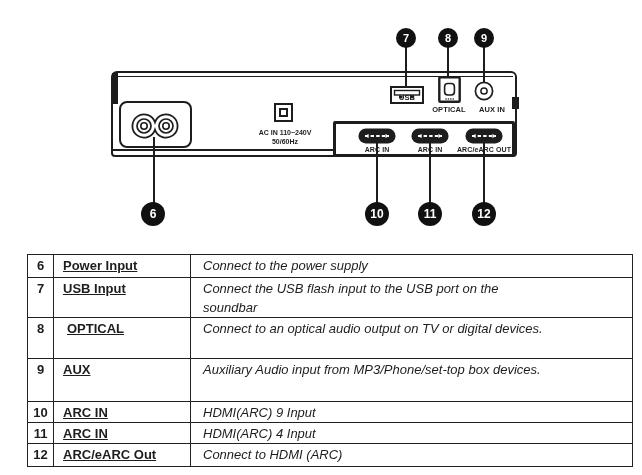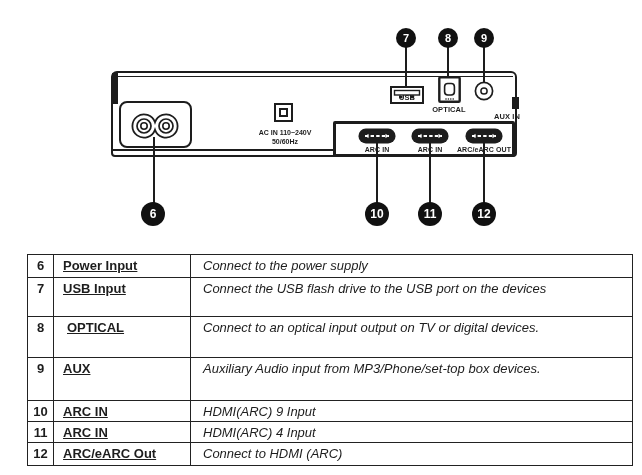--- a/index.html
+++ b/index.html
@@ -106,21 +106,21 @@
       <circle cx="10.4" cy="23" r="0.8" fill="#1d1d1d"></circle>
       <circle cx="12.8" cy="23" r="0.8" fill="#1d1d1d"></circle>
       <circle cx="15.2" cy="23" r="0.8" fill="#1d1d1d"></circle>
     </svg>
     <div class="abs port-label" style="left:414px; top:105px; width:70px;">OPTICAL</div>
 
     <svg class="abs port" style="left:473px; top:80px;" width="22" height="22" viewBox="0 0 22 22">
       <circle cx="11" cy="11" r="8.6" fill="#fff" stroke="#1d1d1d" stroke-width="1.7"></circle>
       <circle cx="11" cy="11" r="3.1" fill="none" stroke="#1d1d1d" stroke-width="1.5"></circle>
     </svg>
-    <div class="abs port-label" style="left:472px; top:105px; width:70px;margin-top:7px;">AUX IN</div>
+    <div class="abs port-label" style="left:457px; top:105px; width:70px;">AUX IN</div>
 
     <div class="abs hdmi-panel"></div>
 
     <svg class="abs port" style="left:358px; top:128px;" width="38" height="16" viewBox="0 0 38 16">
       <rect x="0.5" y="0.5" width="37" height="15" rx="7.3" fill="#1d1d1d"></rect>
       <line x1="7" y1="8" x2="31" y2="8" stroke="#fff" stroke-width="2.2" stroke-dasharray="3.4 2.2"></line>
       <path d="M7.5 8 L10.5 5.8 L10.5 10.2 Z" fill="#fff"></path>
       <path d="M30.5 8 L27.5 5.8 L27.5 10.2 Z" fill="#fff"></path>
     </svg>
     <svg class="abs port" style="left:411px; top:128px;" width="38" height="16" viewBox="0 0 38 16">
@@ -163,28 +163,28 @@
       <td class="num">6</td>
       <td class="name">Power Input</td>
       <td class="desc">
             <div class="desc-inner">Connect to the power supply</div>
           </td>
     </tr>
     <tr style="height:39px;">
       <td class="num">7</td>
       <td class="name">USB Input</td>
       <td class="desc">
-            <div class="desc-inner">Connect the USB flash drive to the USB port on the devices</div>
+            <div class="desc-inner">Connect the USB flash input to the USB port on the soundbar</div>
           </td>
     </tr>
     <tr style="height:41px;">
       <td class="num">8</td>
       <td class="name">OPTICAL</td>
       <td class="desc">
-            <div class="desc-inner">Connect to an optical input output on TV or digital devices.</div>
+            <div class="desc-inner">Connect to an optical audio output on TV or digital devices.</div>
           </td>
     </tr>
     <tr style="height:43px;">
       <td class="num">9</td>
       <td class="name">AUX</td>
       <td class="desc">
             <div class="desc-inner">Auxiliary Audio input from MP3/Phone/set-top box devices.</div>
           </td>
     </tr>
     <tr style="height:18px;">

